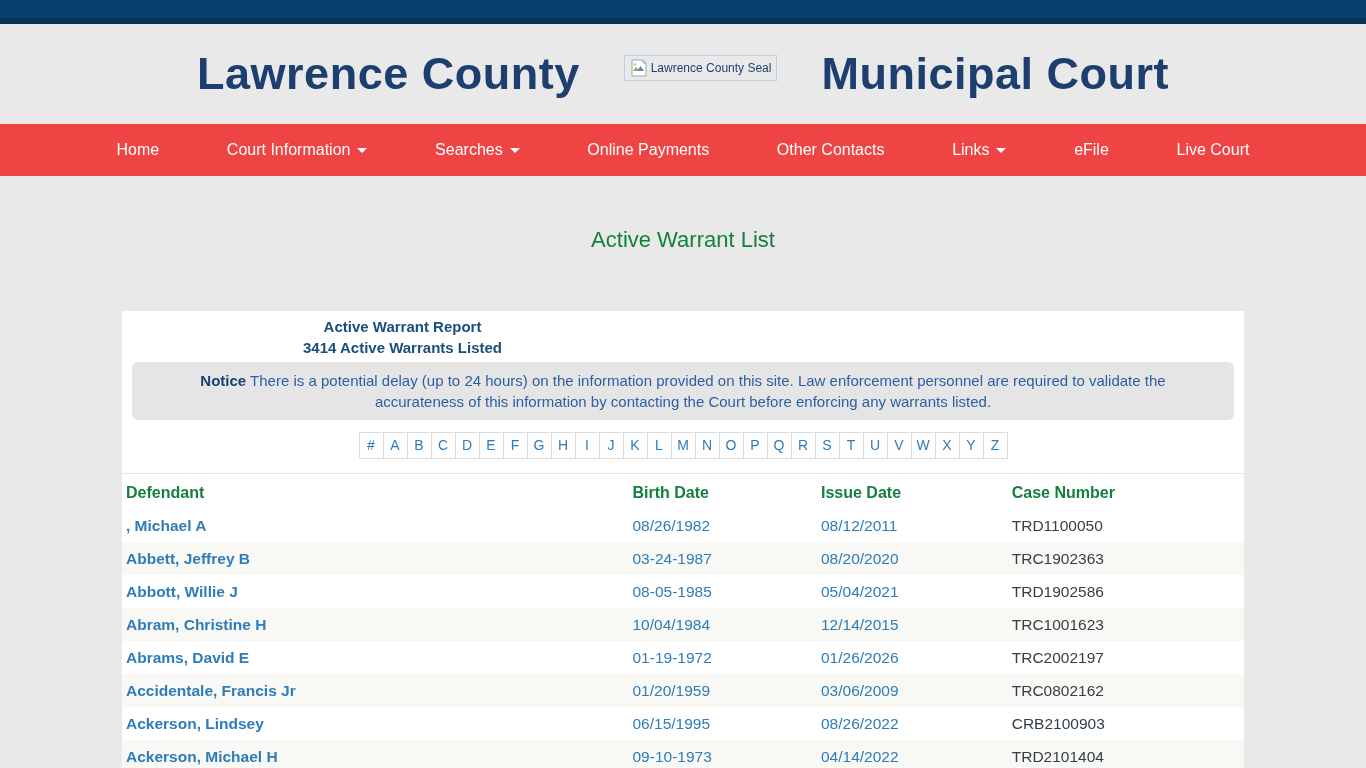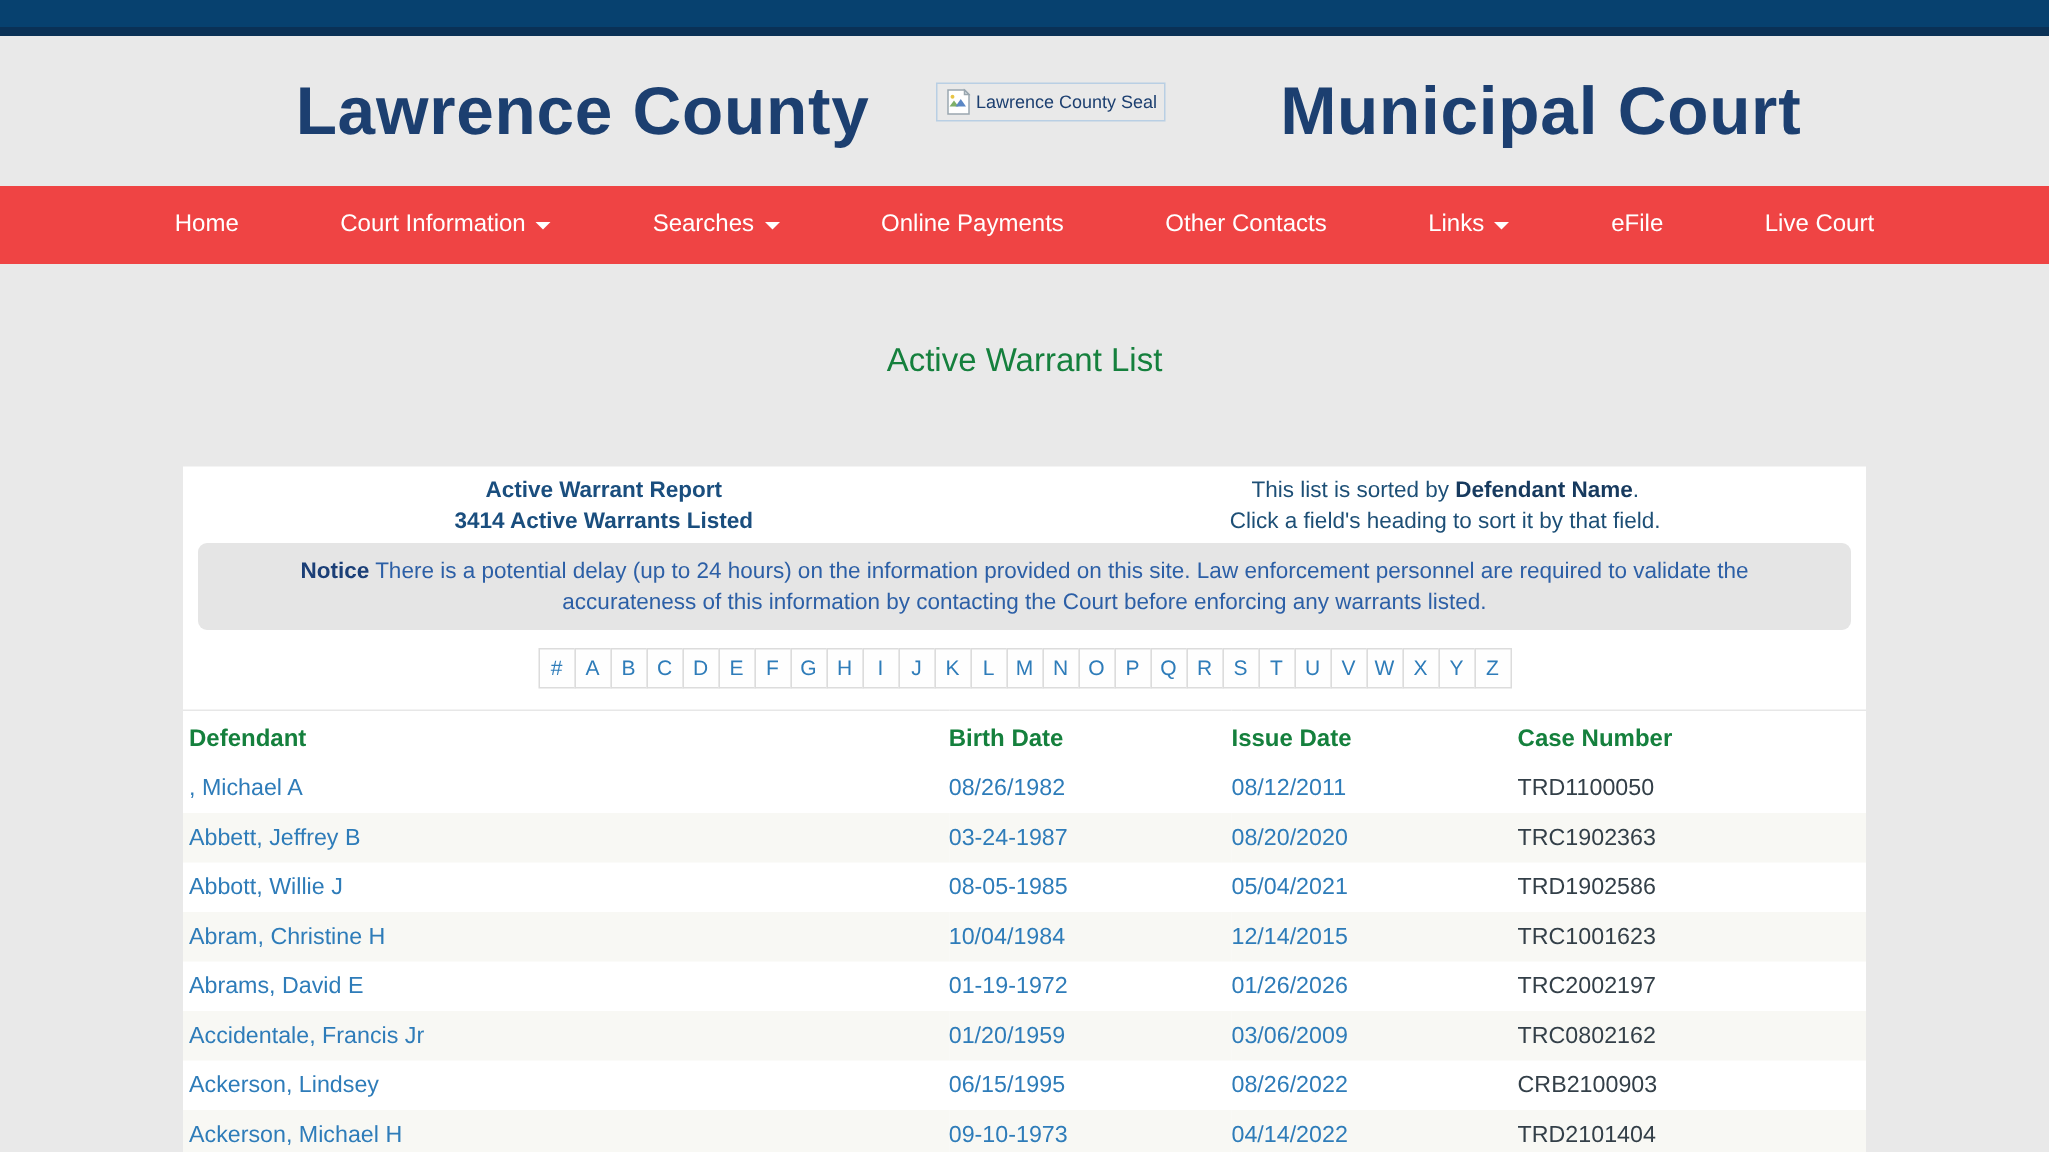--- a/index.html
+++ b/index.html
@@ -15,21 +15,21 @@
     height: 24px; background: #07416f;
     border-bottom: 6px solid #0a3156;
   }
 
   
   .masthead {
     height: 100px; background: #e9e9e9;
     display: flex; align-items: center; justify-content: center;
   }
   .masthead-title {
-    font-size: 45px; font-weight: bold; color: #1c3f70; letter-spacing: 0.5px; margin-left: 32px;
+    font-size: 45px; font-weight: bold; color: #1c3f70; letter-spacing: 0.5px;
   }
   .seal-box {
     display: inline-flex; align-items: center; gap: 4px;
     border: 1px solid #b9cfe4; padding: 3px 5px; margin: 0 44px;
     position: relative; top: -6px;
   }
   .seal-alt { font-size: 12px; color: #1c3f70; white-space: nowrap; }
 
   
   .navbar { height: 52px; background: #ef4444; }
@@ -85,21 +85,21 @@
   table.warrants {
     width: 100%; border-collapse: collapse; margin-top: 14px;
     border-top: 1px solid #e7e7e7;
   }
   table.warrants th {
     text-align: left; font-size: 16px; color: #15803d;
     padding: 10px 0 7px; font-weight: bold; cursor: pointer;
   }
   table.warrants td { padding: 7.5px 0; font-size: 15.5px; }
   table.warrants th:first-child, table.warrants td:first-child { padding-left: 4px; }
-  .col-def  { width: 45.5%; }
+  .col-def  { width: 45.5%; font-weight: bold; }
   .col-birth{ width: 16.8%; }
   .col-issue{ width: 17.0%; }
   .col-case { width: 20.7%; }
   tbody tr:nth-child(even) { background: #f8f8f4; }
   td.link-cell a { color: #2e7cb9; }
   td.case-cell { color: #333f48; }
 </style>
 </head>
 <body>
 
@@ -134,24 +134,20 @@
 </nav>
 
 <main>
   <h2 class="page-title">Active Warrant List</h2>
 
   <div class="card">
     <div class="report-row">
       <div class="report-col left">
         <div>Active Warrant Report</div>
         <div>3414 Active Warrants Listed</div>
-      </div>
-      <div class="report-col right">
-        <div><span>This list is sorted by </span><b>Defendant Name</b><span>.</span></div>
-        <div>Click a field's heading to sort it by that field.</div>
       </div>
     </div>
 
     <div class="notice"><b>Notice</b><span> There is a potential delay (up to 24 hours) on the information provided on this site. Law enforcement personnel are required to validate the accurateness of this information by contacting the Court before enforcing any warrants listed.</span></div>
 
     <div class="alphabet" id="alphabet">
         <a class="alpha-btn">#</a>
         <a class="alpha-btn">A</a>
         <a class="alpha-btn">B</a>
         <a class="alpha-btn">C</a>

